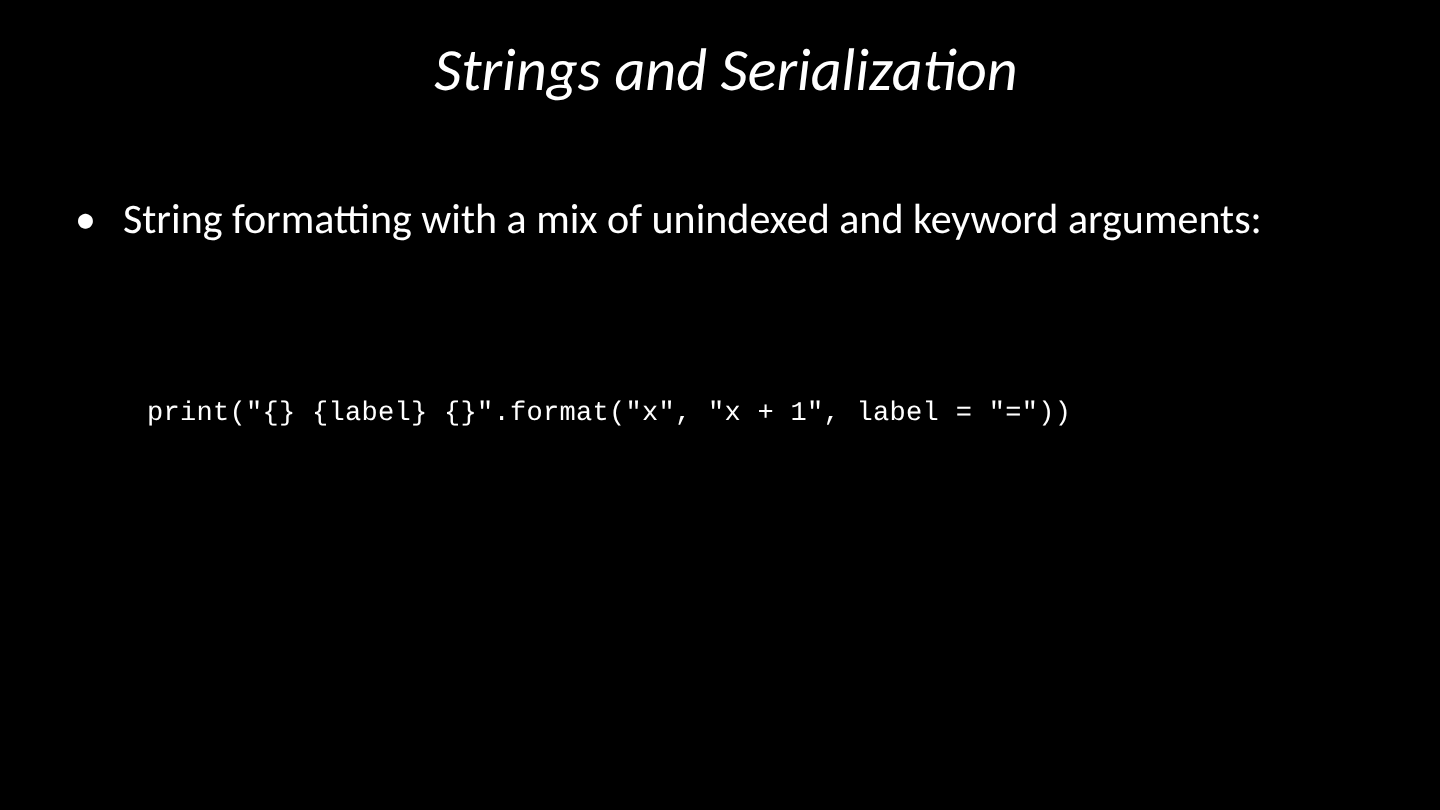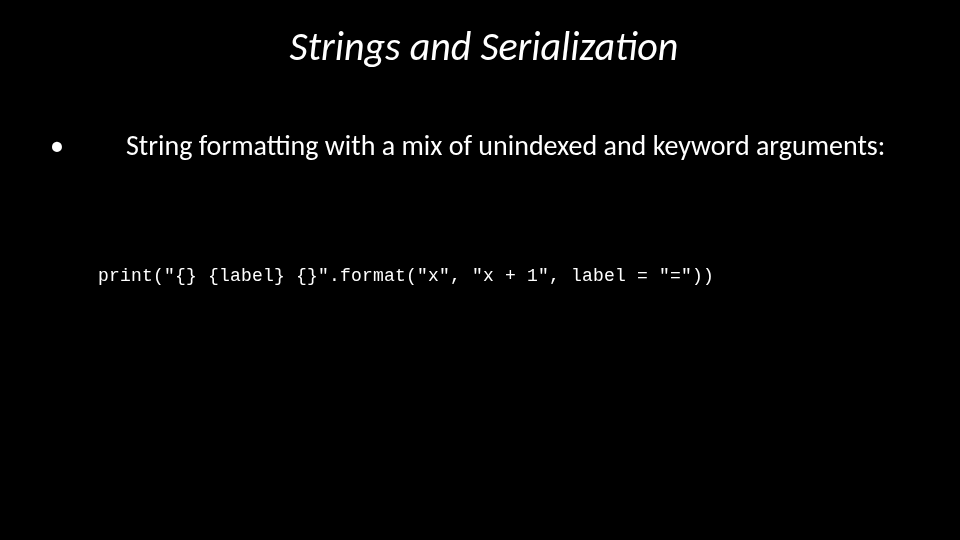--- a/index.html
+++ b/index.html
@@ -43,21 +43,20 @@
     color: #ffffff;
   }
   .bullet-mark {
     width: 32px;
     flex: 0 0 32px;
     text-align: left;
     padding-left: 2px;
   }
   .bullet-text {
     flex: 1;
-    margin-left: 44px;
   }
   .code {
     position: absolute;
     top: 266px;
     left: 98px;
     font-family: "Courier New", Courier, monospace;
     font-size: 18px;
     color: #ffffff;
     white-space: pre;
     letter-spacing: 0.2px;

